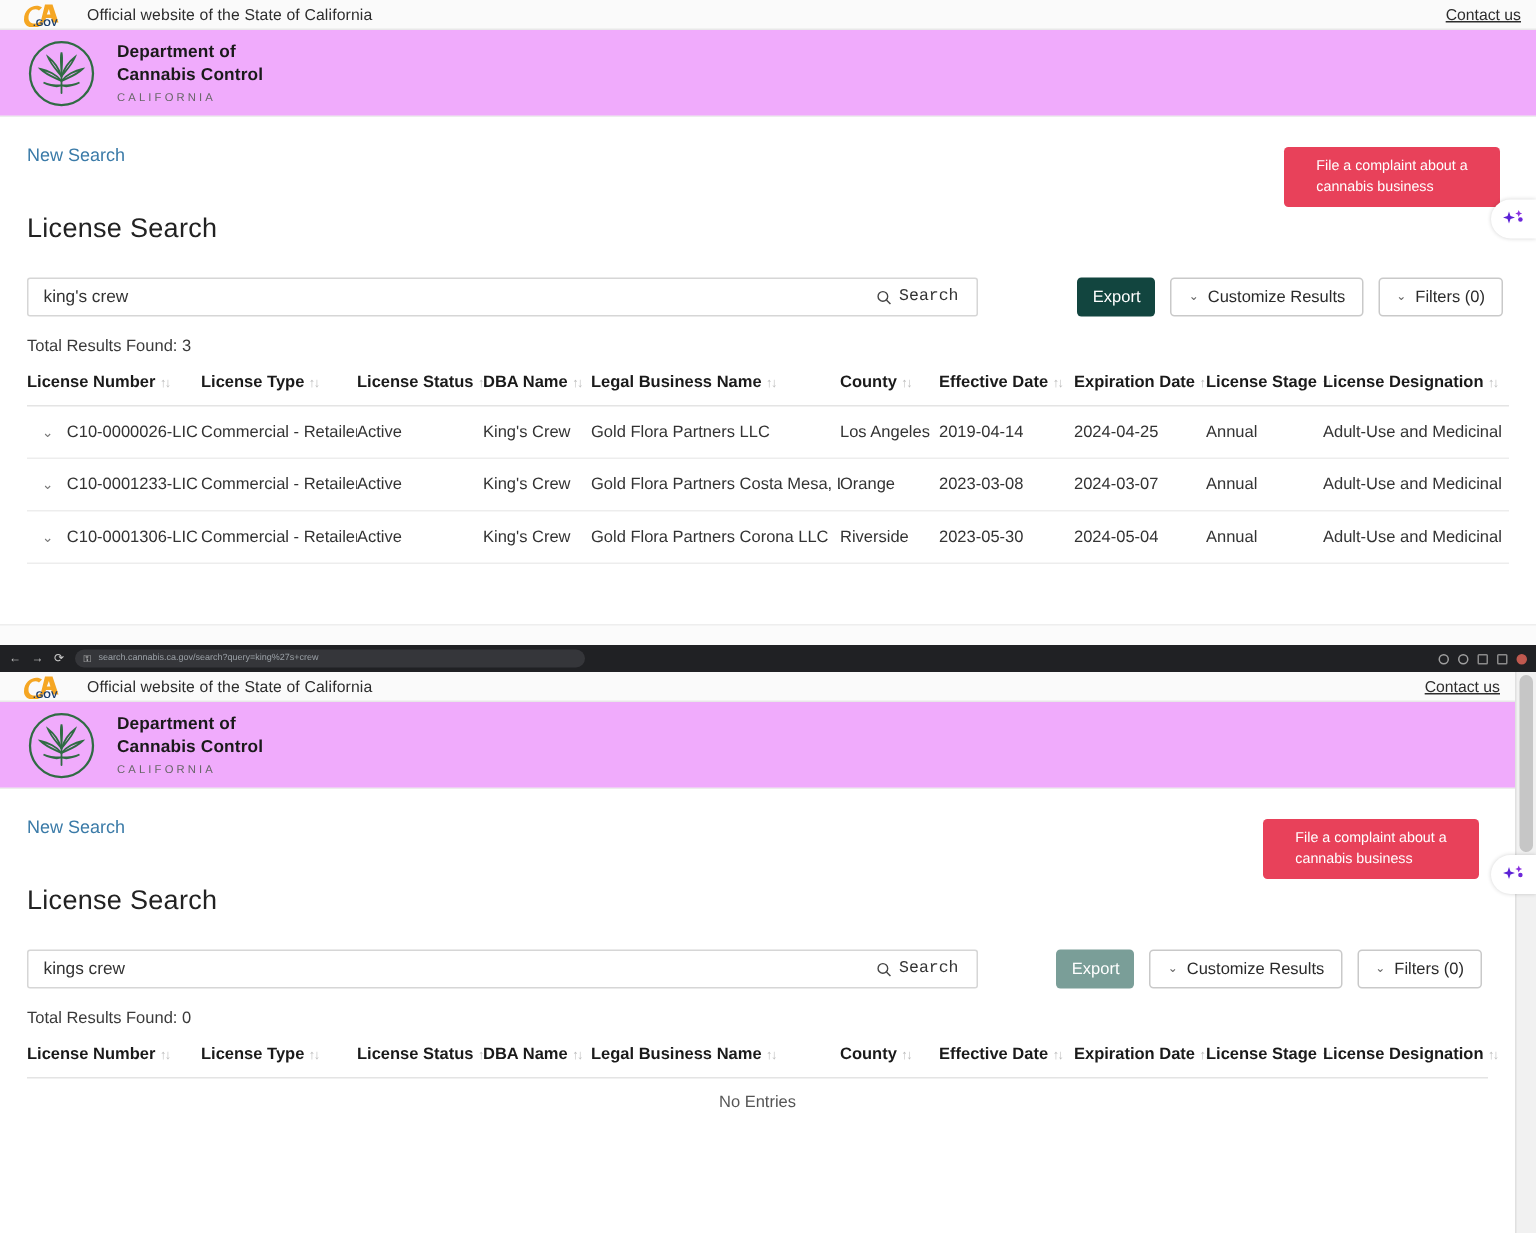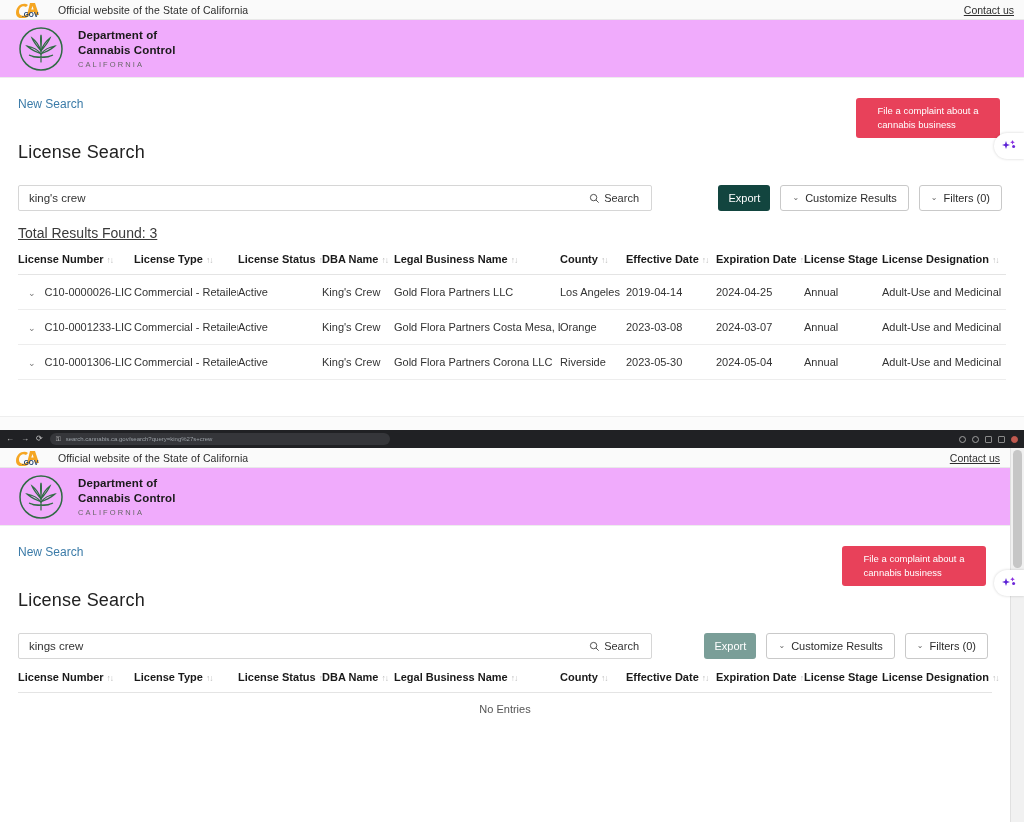--- a/index.html
+++ b/index.html
@@ -64,34 +64,35 @@
   }
   .searchbox input {
     border: none; outline: none; flex: 1; height: 100%;
     padding: 0 10px; font-size: 11.5px; color: #333;
     font-family: "Liberation Sans", sans-serif; background: transparent;
   }
   .searchbtn {
     display:flex; align-items:center; gap:4px; padding: 0 12px 0 6px;
     font-size: 11px; color:#333; cursor:pointer; height:100%;
     border-left: 1px solid transparent;
+    font-family: Liberation Mono, monospace;
   }
   .ctrl-spacer { flex: 1; }
   .btn {
     height: 26px; border-radius: 3px; font-size: 11px;
     font-family: "Liberation Sans", sans-serif; cursor: pointer;
     display:flex; align-items:center; justify-content:center; gap:6px;
   }
   .btn-export { background:#12453f; color:#fff; border:none; width: 52px; margin-right: 10px; }
   .btn-export.disabled { background:#7a9e98; }
   .btn-outline { background:#fff; color:#2b2b2b; border:1px solid #c9c9c9; padding: 0 11px; }
   .btn-outline.customize { margin-right: 10px; }
   .chev { font-size: 8px; color:#666; line-height:1; }
 
-  .results-count { font-size: 14px; color:#3a3a3a; padding: 14px 30px 0 18px; text-decoration: underline; }
+  .results-count { font-size: 11px; color:#3a3a3a; padding: 14px 30px 0 18px; }
 
   table.lic { width: calc(100% - 36px); margin: 12px 18px 0 18px; border-collapse: collapse; table-layout: fixed; }
   table.lic thead th {
     font-size: 11px; font-weight: bold; color:#1a1a1a; text-align:left;
     padding: 0 0 9px 0; border-bottom: 1px solid #e4e4e4; white-space: nowrap;
   }
   table.lic thead th .sort { color:#bdbdbd; font-size: 8.5px; margin-left: 3px; letter-spacing:-1px;}
   table.lic tbody td {
     font-size: 11px; color:#333; padding: 11px 6px 11px 0;
     border-bottom: 1px solid #ededed; white-space: nowrap; overflow:hidden;
@@ -368,20 +369,21 @@
         <button class="btn btn-outline customize">
           <span class="chev">⌄</span>
           <span>Customize Results</span>
         </button>
         <button class="btn btn-outline">
           <span class="chev">⌄</span>
           <span>Filters (0)</span>
         </button>
       </div>
 
+      <div class="results-count">Total Results Found: 0</div>
 
       <table class="lic">
         <thead>
           <tr>
             <th class="c0"><span>License Number</span><span class="sort">↑↓</span></th>
             <th class="c1"><span>License Type</span><span class="sort">↑↓</span></th>
             <th class="c2"><span>License Status</span><span class="sort">↑↓</span></th>
             <th class="c3"><span>DBA Name</span><span class="sort">↑↓</span></th>
             <th class="c4"><span>Legal Business Name</span><span class="sort">↑↓</span></th>
             <th class="c5"><span>County</span><span class="sort">↑↓</span></th>

